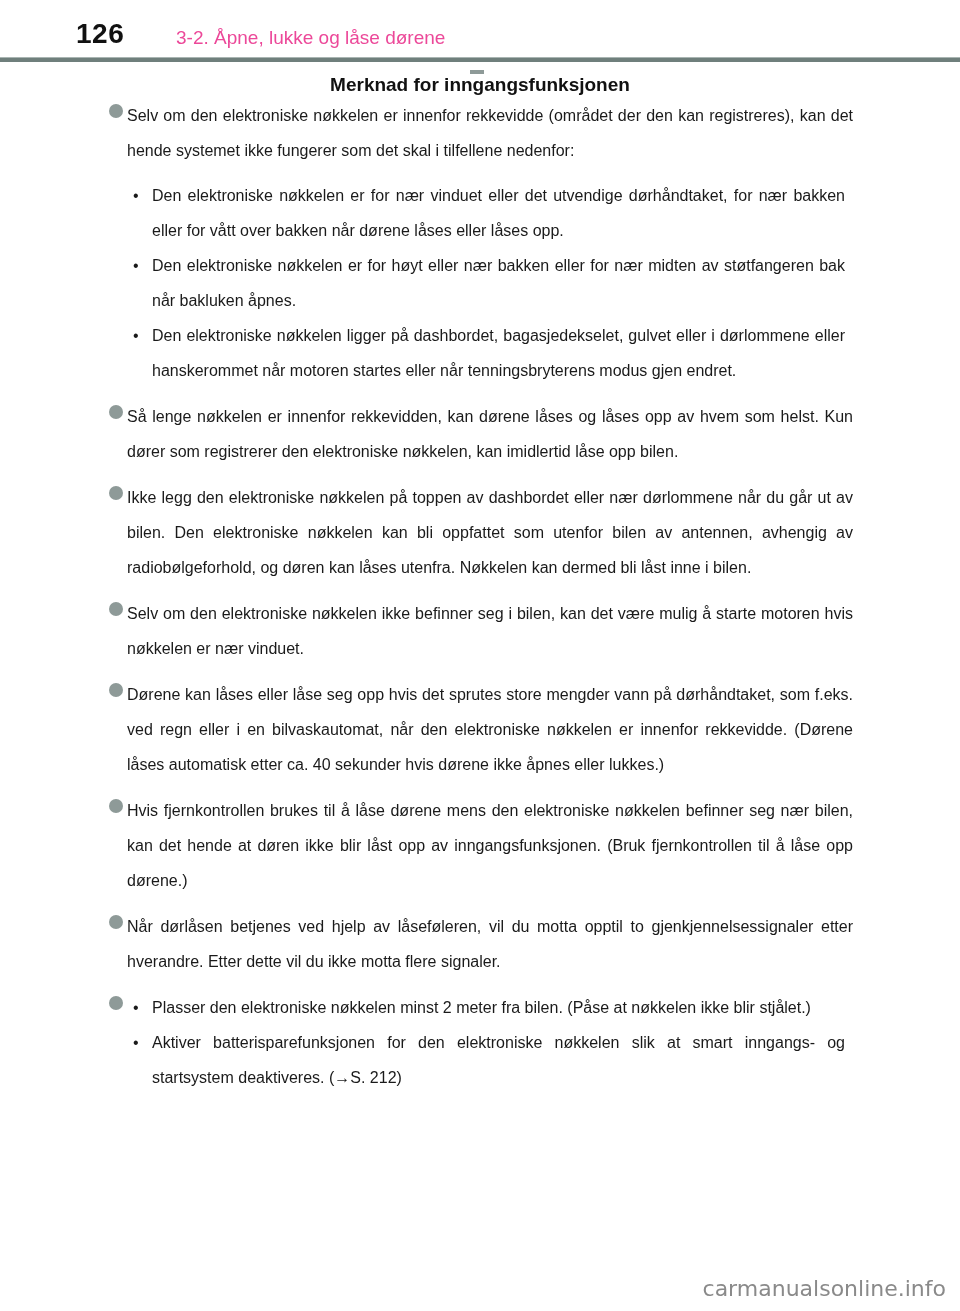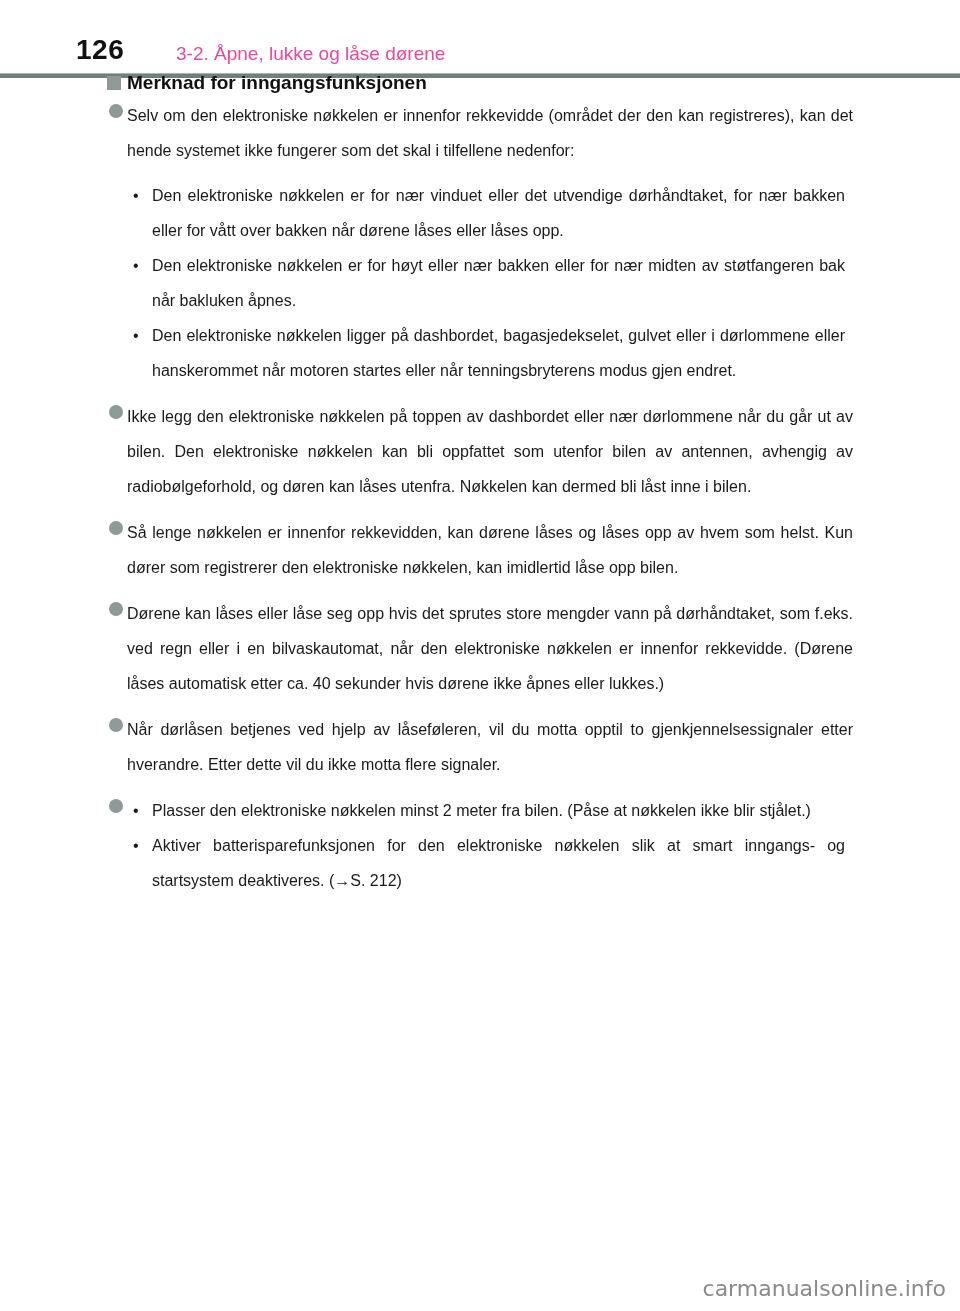--- a/index.html
+++ b/index.html
@@ -11,21 +11,21 @@
       width: 960px;
       height: 1311px;
       position: relative;
       overflow: hidden;
       font-family: "Liberation Sans", sans-serif;
       color: #1a1a1a;
     }
     .header {
       position: absolute;
       left: 0;
-      top: 16px;
+      top: 0;
       width: 792px;
       height: 60px;
       text-decoration: underline;
     }
     .page-number {
       position: absolute;
       left: 76px;
       top: 18px;
       font-size: 28px;
       font-weight: bold;
@@ -55,20 +55,21 @@
       width: 746px;
     }
     .heading {
       display: flex;
       align-items: center;
       font-size: 19px;
       font-weight: bold;
       color: #111;
       height: 26px;
       margin-bottom: 2px;
+      flex-direction: column;
     }
     .square-icon {
       display: inline-block;
       width: 14px;
       height: 14px;
       background: #8e9a98;
       margin-right: 6px;
       margin-left: 0px;
     }
     .note {
@@ -143,34 +144,42 @@
       </li>
       <li>
         <span class="bullet-icon">•</span>
         <span>Den elektroniske nøkkelen ligger på dashbordet, bagasjedekselet, gulvet eller i dørlommene eller hanskerommet når motoren startes eller når ten­ningsbryterens modus gjen endret.</span>
       </li>
     </ul>
   </div>
 
   <div class="note">
     <span class="dot-icon"></span>
+    <span>Så lenge nøkkelen er innenfor rekkevidden, kan dørene låses og låses opp av hvem som helst. Kun dører som registrerer den elektroniske nøkkelen, kan imidlertid låse opp bilen.</span>
+  </div>
+
+  <div class="note">
+    <span class="dot-icon"></span>
     <span>Ikke legg den elektroniske nøkkelen på toppen av dashbordet eller nær dør­lommene når du går ut av bilen. Den elektroniske nøkkelen kan bli oppfattet som utenfor bilen av antennen, avhengig av radiobølgeforhold, og døren kan låses utenfra. Nøkkelen kan dermed bli låst inne i bilen.</span>
   </div>
 
   <div class="note">
     <span class="dot-icon"></span>
-    <span>Så lenge nøkkelen er innenfor rekkevidden, kan dørene låses og låses opp av hvem som helst. Kun dører som registrerer den elektroniske nøkkelen, kan imidlertid låse opp bilen.</span>
-  </div>
-
+    <span>Selv om den elektroniske nøkkelen ikke befinner seg i bilen, kan det være mulig å starte motoren hvis nøkkelen er nær vinduet.</span>
+  </div>
 
   <div class="note">
     <span class="dot-icon"></span>
     <span>Dørene kan låses eller låse seg opp hvis det sprutes store mengder vann på dørhåndtaket, som f.eks. ved regn eller i en bilvaskautomat, når den elektro­niske nøkkelen er innenfor rekkevidde. (Dørene låses automatisk etter ca. 40 sekunder hvis dørene ikke åpnes eller lukkes.)</span>
   </div>
 
+  <div class="note">
+    <span class="dot-icon"></span>
+    <span>Hvis fjernkontrollen brukes til å låse dørene mens den elektroniske nøkke­len befinner seg nær bilen, kan det hende at døren ikke blir låst opp av inn­gangsfunksjonen. (Bruk fjernkontrollen til å låse opp dørene.)</span>
+  </div>
 
 
   <div class="note">
     <span class="dot-icon"></span>
     <span>Når dørlåsen betjenes ved hjelp av låseføleren, vil du motta opptil to gjen­kjennelsessignaler etter hverandre. Etter dette vil du ikke motta flere signa­ler.</span>
   </div>
 
   <div class="note">
     <span class="dot-icon"></span>
     <ul class="sublist">

